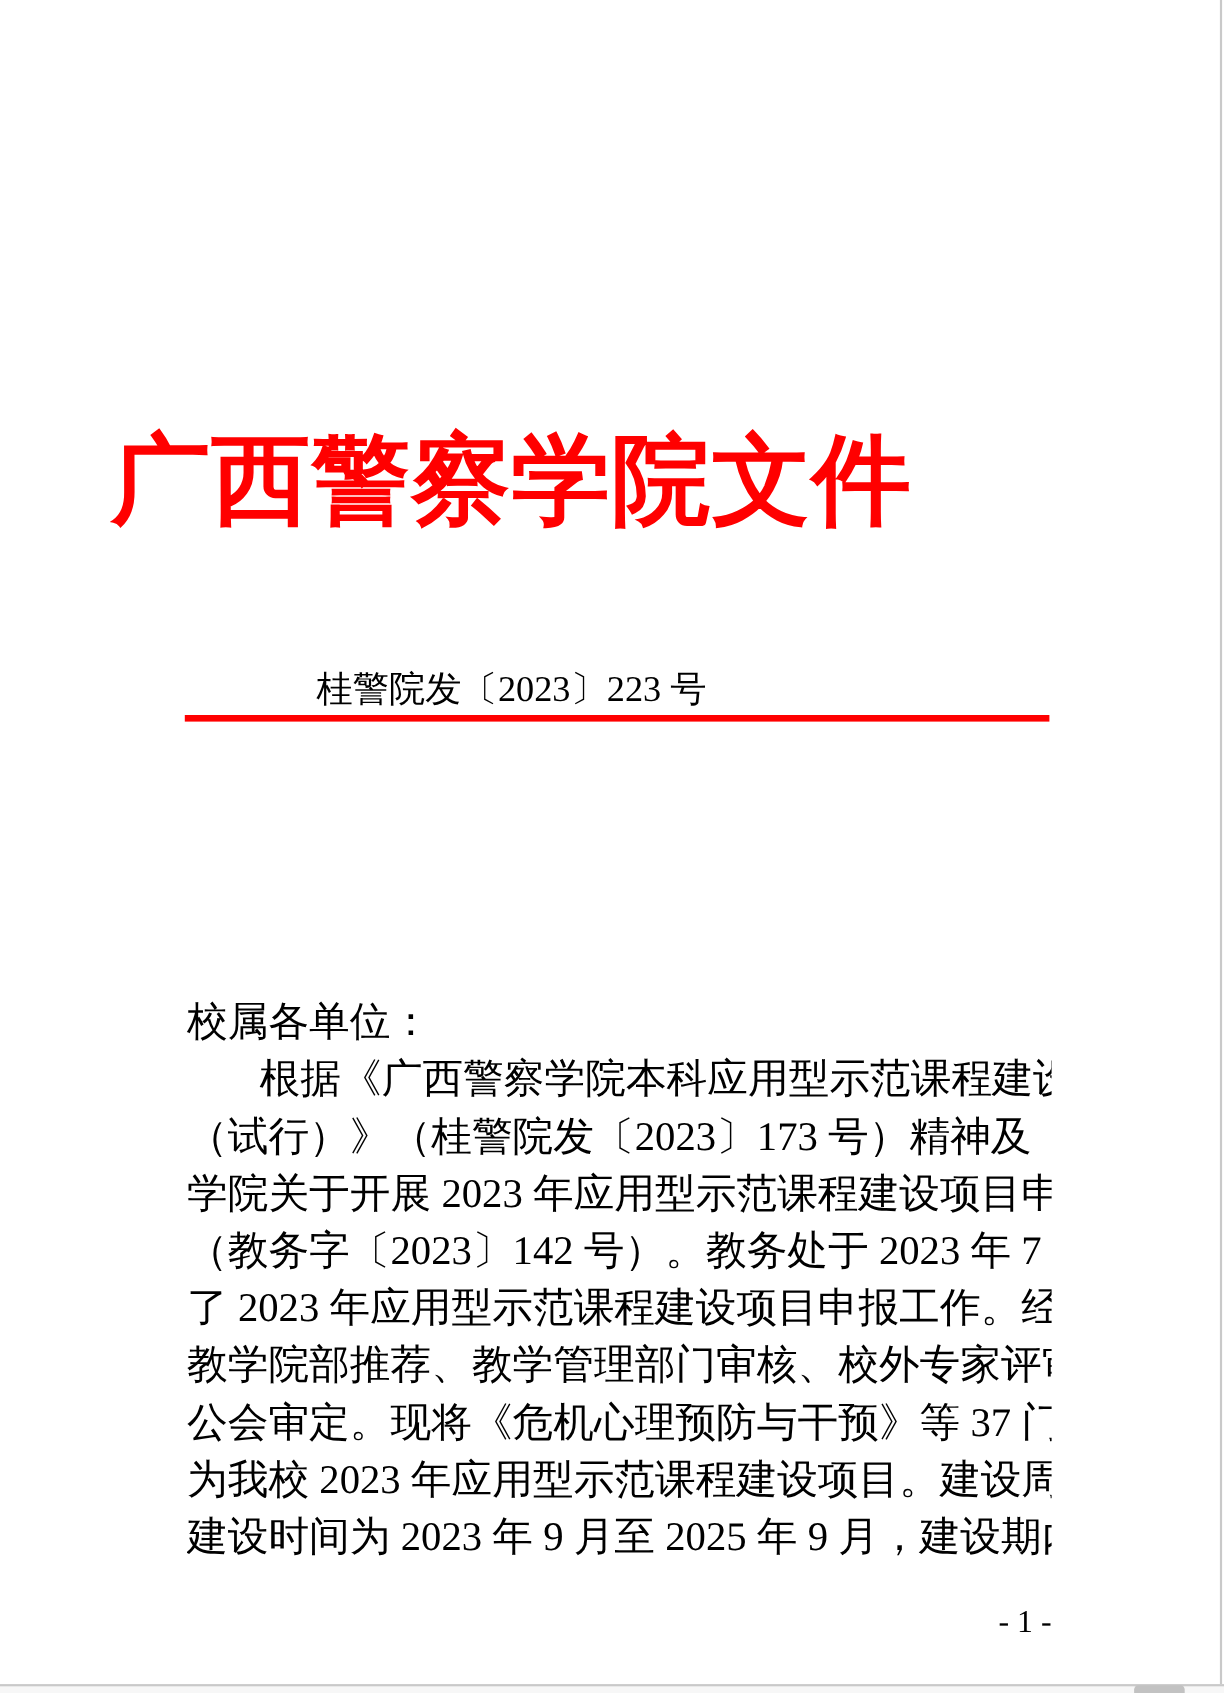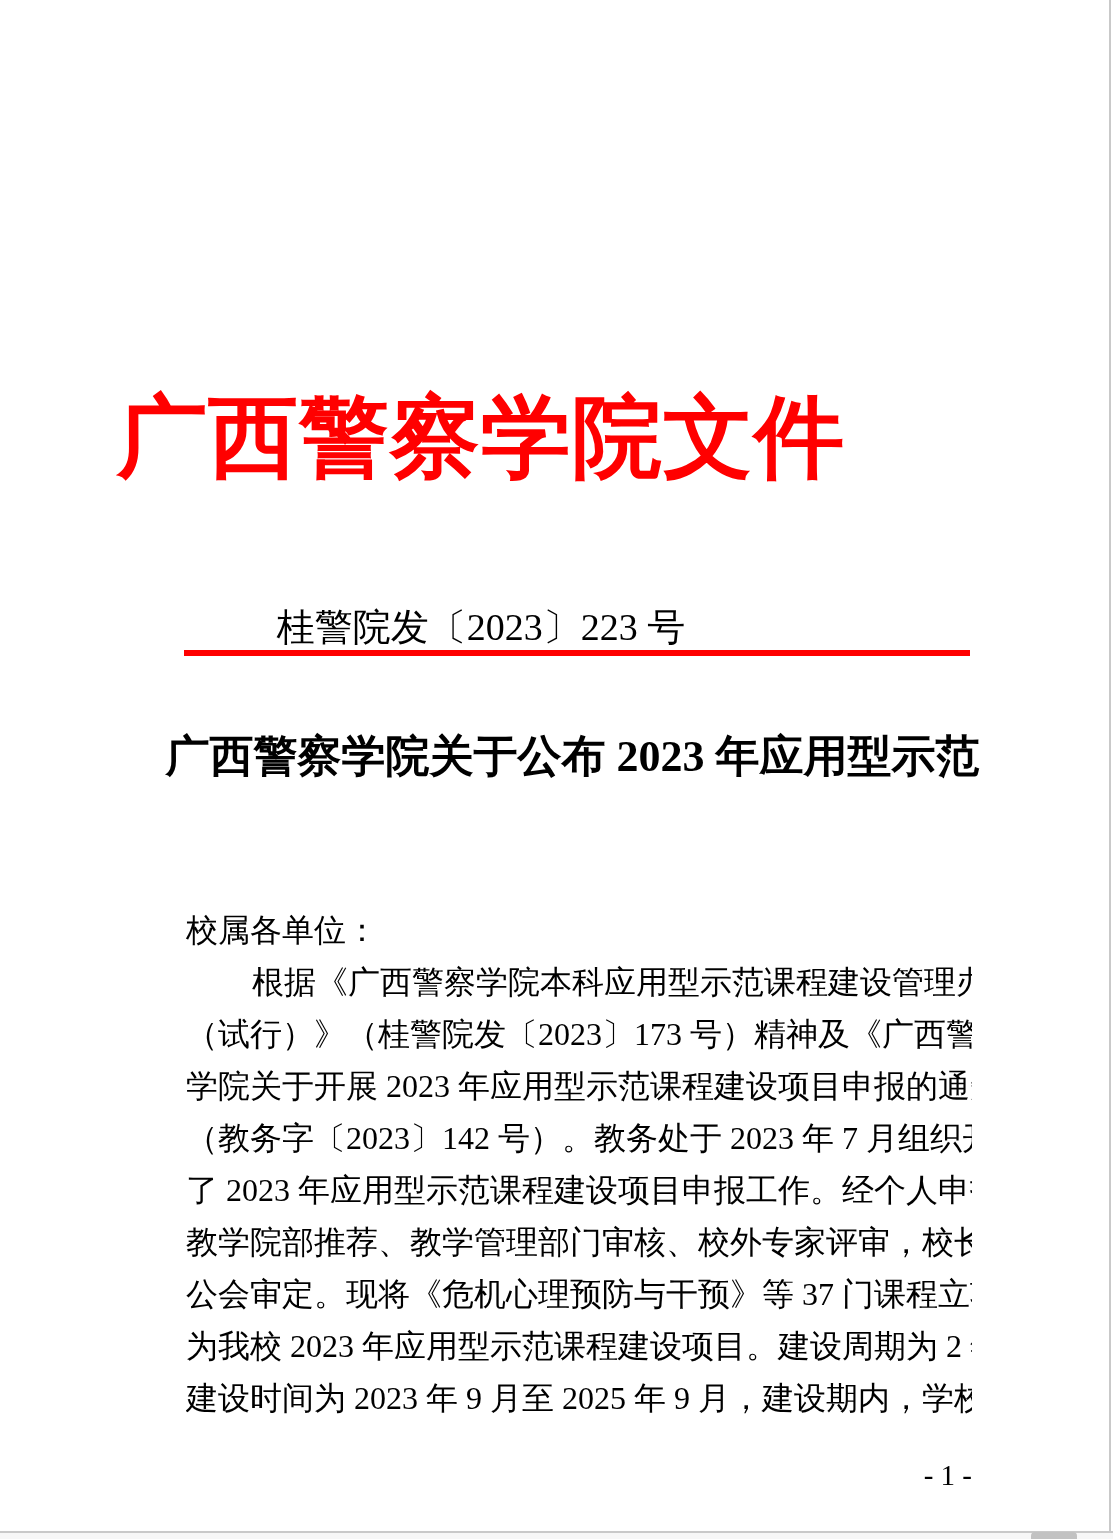--- a/index.html
+++ b/index.html
@@ -6,42 +6,42 @@
   html, body { width: 1113px; height: 1539px; }
   body {
     font-family: "Liberation Serif", "DejaVu Serif", serif;
     background: #ffffff;
     position: relative;
     overflow: hidden;
     color: #000000;
   }
   .page {
     position: absolute;
-    left: 16px; top: 0;
+    left: 0; top: 0;
     width: 930px; height: 1531px;
     background: #ffffff;
   }
   .org-title {
     position: absolute;
     left: 0; top: 385px;
     width: 100%;
     text-align: center;
     font-size: 90px;
     line-height: 105px;
     font-weight: bold;
     color: #ff0000;
     letter-spacing: 1px;
     white-space: nowrap;
   }
   .doc-number {
     position: absolute;
     left: 0; top: 607px;
     width: 100%;
     text-align: center;
-    font-size: 38px;
+    font-size: 33px;
     line-height: 40px;
     color: #000000;
     white-space: nowrap;
   }
   .red-rule {
     position: absolute;
     left: 168px; top: 650px;
     width: 786px; height: 6px;
     background: #ff0000;
   }
@@ -52,21 +52,21 @@
     text-align: center;
     font-size: 44px;
     line-height: 62px;
     font-weight: bold;
     color: #000000;
   }
   .body-block {
     position: absolute;
     left: 170px; top: 904px;
     width: 786px;
-    font-size: 32px;
+    font-size: 37px;
     color: #000000;
   }
   .body-line {
     height: 52px;
     line-height: 52px;
     text-align: justify;
     text-align-last: justify;
     text-justify: inter-character;
     white-space: nowrap;
     overflow: hidden;
@@ -113,21 +113,20 @@
 
 <div class="page">
 
   <div class="org-title">广西警察学院文件</div>
 
   <div class="doc-number">桂警院发〔2023〕223 号</div>
 
   <div class="red-rule"></div>
 
   <div class="notice-title">
-    <div>广西警察学院关于公布 2023 年应用型示范</div>
   </div>
 
   <div class="body-block">
     <div class="salutation">校属各单位：</div>
     <div class="body-line indent-first">根据《广西警察学院本科应用型示范课程建设管理办法</div>
     <div class="body-line">（试行）》（桂警院发〔2023〕173 号）精神及《广西警察</div>
     <div class="body-line">学院关于开展 2023 年应用型示范课程建设项目申报的通知》</div>
     <div class="body-line">（教务字〔2023〕142 号）。教务处于 2023 年 7 月组织开展</div>
     <div class="body-line">了 2023 年应用型示范课程建设项目申报工作。经个人申报、</div>
     <div class="body-line">教学院部推荐、教学管理部门审核、校外专家评审，校长办</div>

